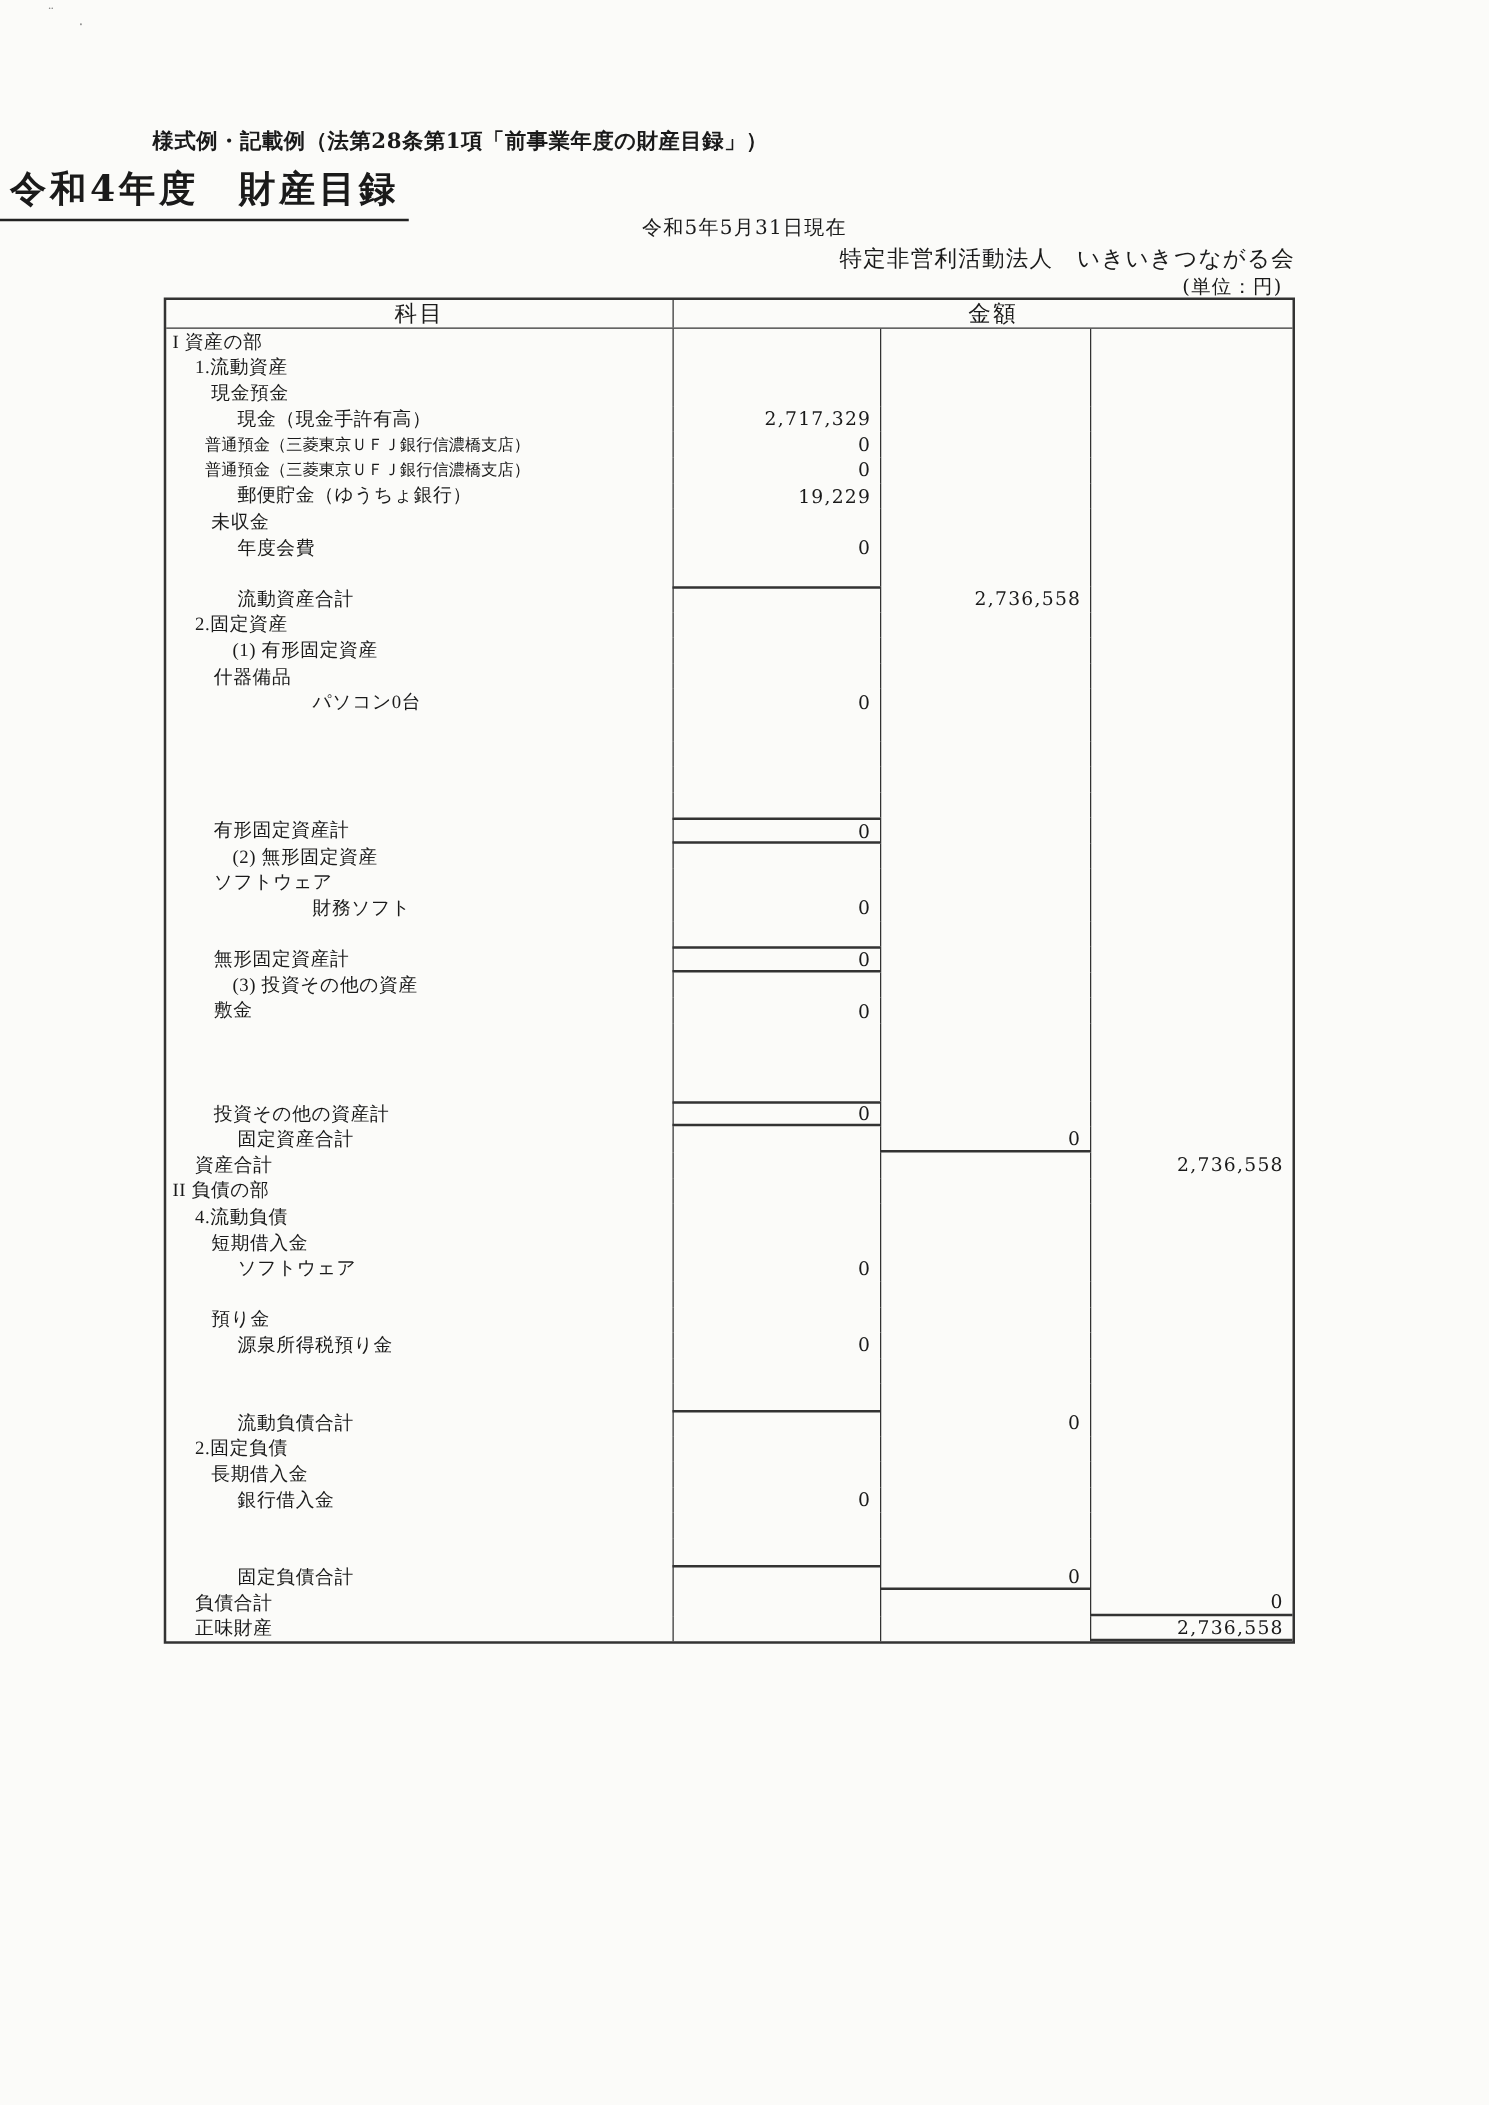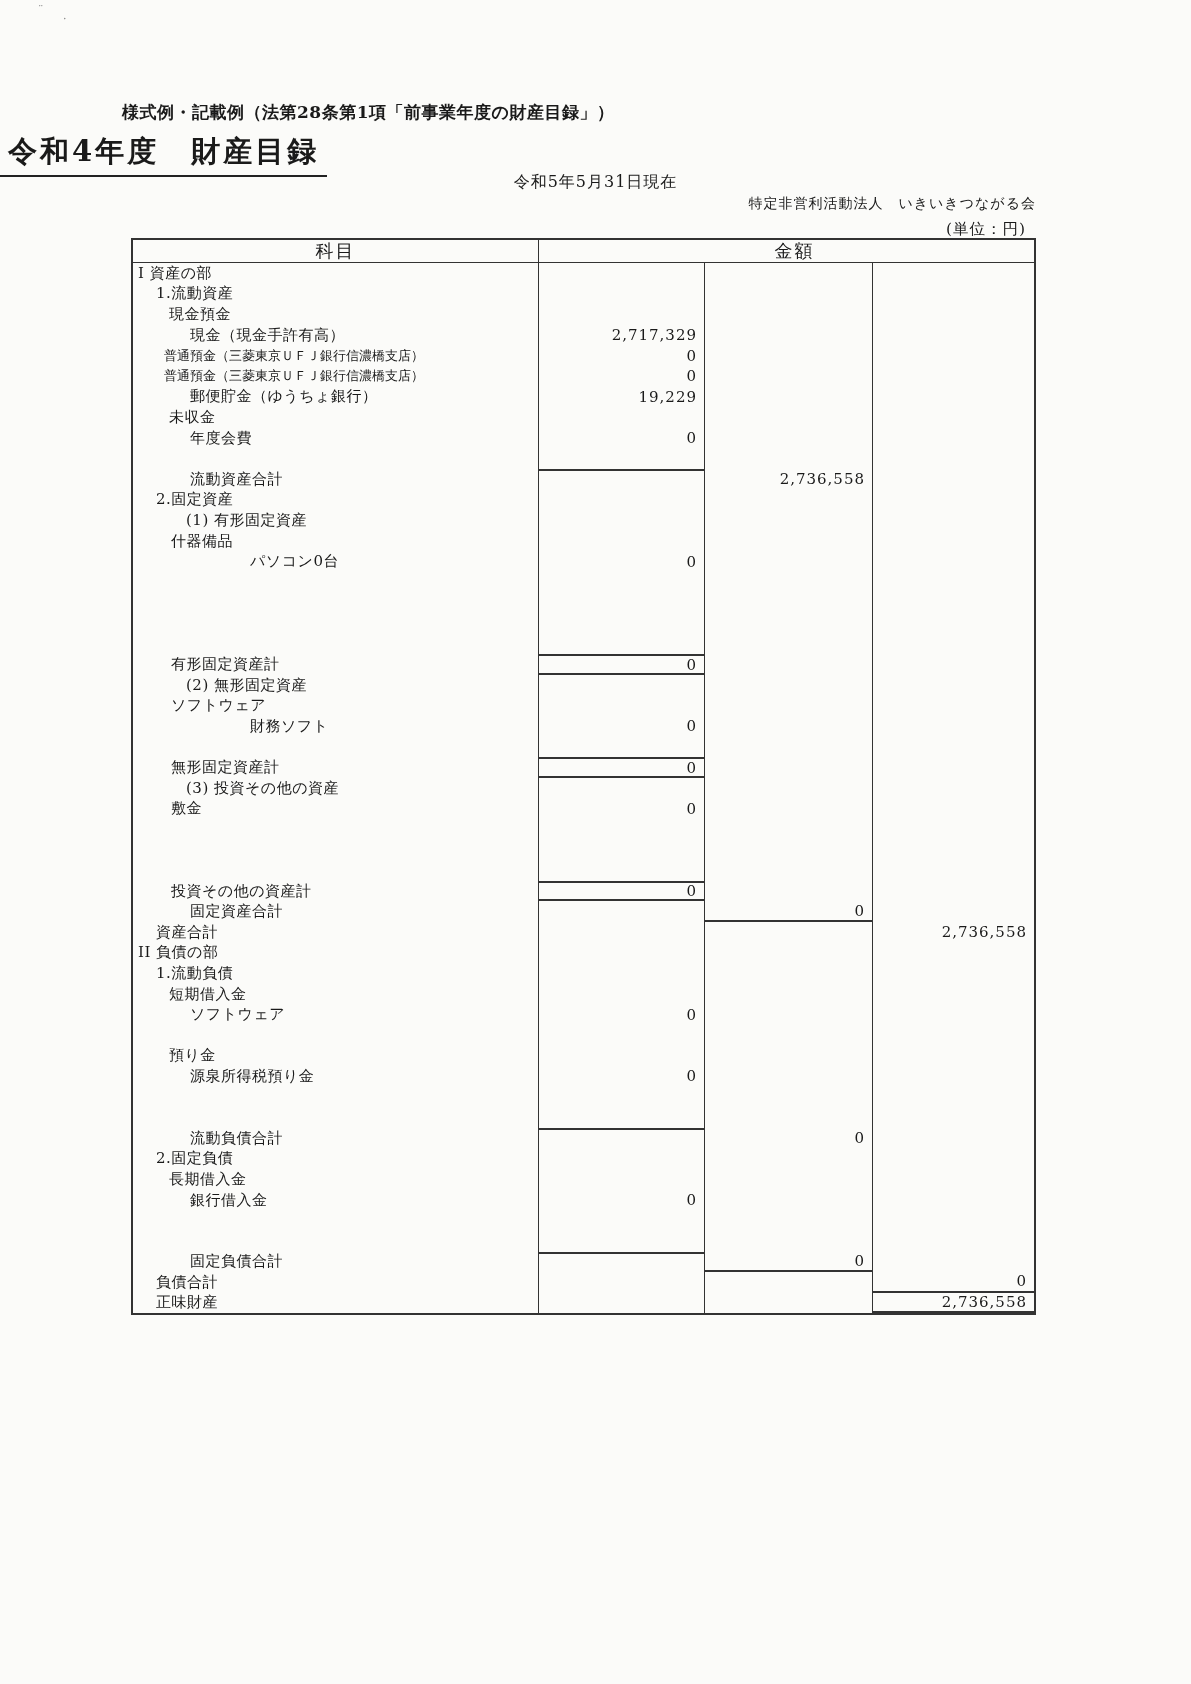--- a/index.html
+++ b/index.html
@@ -26,21 +26,21 @@
   .doc-title span{
     display:inline-block;font-size:29px;font-weight:600;letter-spacing:3px;
     border-bottom:2px solid #222;padding:0 8px 3px 8px;
   }
   .as-of{
     position:absolute;left:0;right:0;top:172px;text-align:center;
     font-size:16px;letter-spacing:1px;
   }
   .org-line{
     position:absolute;right:155px;top:195px;
-    font-size:14px;letter-spacing:1px;text-align:center;
+    font-size:18px;letter-spacing:1px;text-align:center;
   }
   .unit-note{
     position:absolute;right:165px;top:219px;
     font-size:15.5px;letter-spacing:1px;
   }
 
   .ledger{
     position:absolute;left:131px;top:238px;width:905px;
     border:2px solid var(--line);
     background:transparent;
@@ -49,21 +49,21 @@
   .hdr-cell{
     display:flex;align-items:center;justify-content:center;
     font-size:18px;letter-spacing:2px;height:100%;
   }
   .hdr-subject{width:405px;}
   .hdr-amount{flex:1;border-left:1.5px solid var(--line);padding-left:16px;}
 
   .tbody{width:100%;}
   .row{display:flex;height:20.6px;}
   .cell{height:100%;display:flex;align-items:center;overflow:visible;}
-  .subject{width:405px;font-size:15px;letter-spacing:0.5px;white-space:nowrap;}
+  .subject{width:405px;font-size:15px;letter-spacing:0.5px;white-space:nowrap;font-family:Liberation Serif, serif;}
   .subject.small{font-size:13px;letter-spacing:0;padding-left:31px;}
   .amt{justify-content:flex-end;padding-right:7px;font-size:15px;letter-spacing:1px;}
   .c1{width:166px;border-left:1.5px solid var(--line);}
   .c2{width:168px;border-left:1.5px solid var(--line);}
   .c3{width:162px;border-left:1.5px solid var(--line);}
   .bt{border-top:2px solid var(--line);}
   .bb{border-bottom:2px solid var(--line);}
 
   .ind0{padding-left:5px;}
   .ind1{padding-left:23px;}
@@ -297,21 +297,21 @@
           <div class="cell amt c2"></div>
           <div class="cell amt c3">2,736,558</div>
         </div>
         <div class="row">
           <div class="cell subject ind0">II 負債の部</div>
           <div class="cell amt c1"></div>
           <div class="cell amt c2"></div>
           <div class="cell amt c3"></div>
         </div>
         <div class="row">
-          <div class="cell subject ind1">1.流動負債</div>
+          <div class="cell subject ind1">4.流動負債</div>
           <div class="cell amt c1"></div>
           <div class="cell amt c2"></div>
           <div class="cell amt c3"></div>
         </div>
         <div class="row">
           <div class="cell subject ind2">短期借入金</div>
           <div class="cell amt c1"></div>
           <div class="cell amt c2"></div>
           <div class="cell amt c3"></div>
         </div>

